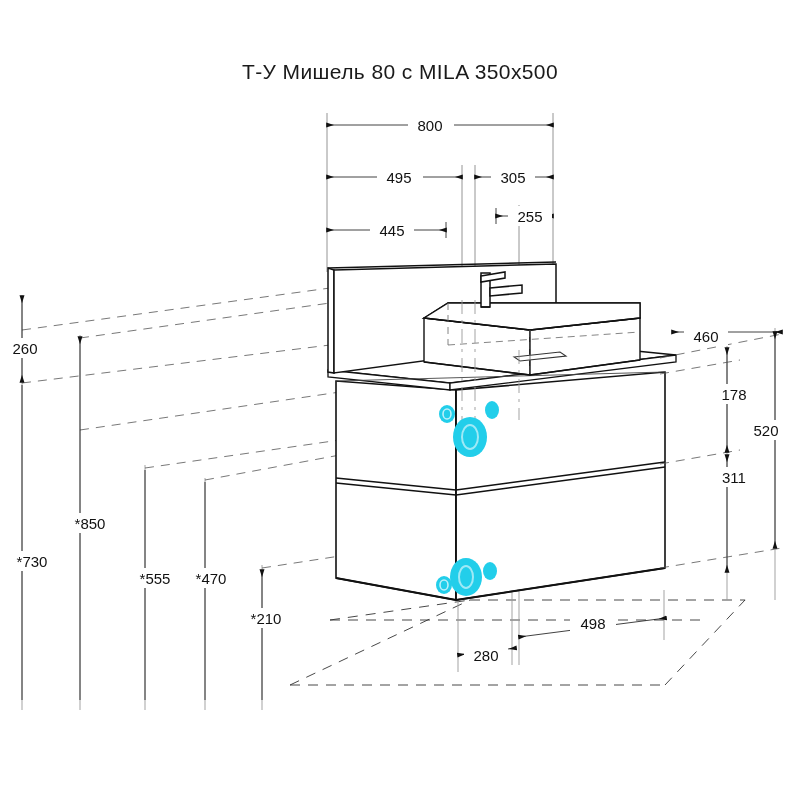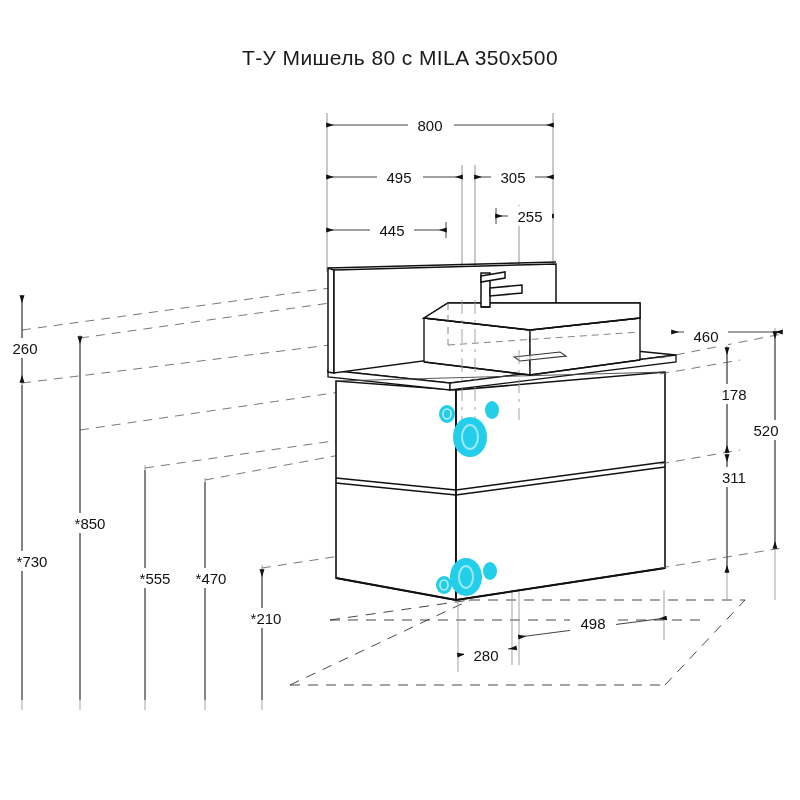--- a/index.html
+++ b/index.html
@@ -1,19 +1,19 @@
 <!DOCTYPE html>
 <html><head>
 <meta charset="utf-8">
 <style>
   html,body{margin:0;padding:0;background:#ffffff;}
   body{width:800px;height:800px;overflow:hidden;
        font-family:"Liberation Sans", sans-serif;color:#111;}
   #stage{position:relative;width:800px;height:800px;}
-  #title{position:absolute;left:0;top:46px;width:800px;text-align:center;
+  #title{position:absolute;left:0;top:60px;width:800px;text-align:center;
          font-size:21px;letter-spacing:.4px;color:#1a1a1a;white-space:nowrap;}
   svg#drawing{position:absolute;left:0;top:0;width:800px;height:800px;}
   text{font-family:"Liberation Sans", sans-serif;font-size:15px;fill:#111;}
 </style>
 </head>
 <body>
 
 <div id="stage">
 
   <div id="title">Т-У Мишель 80 с MILA 350x500</div>

